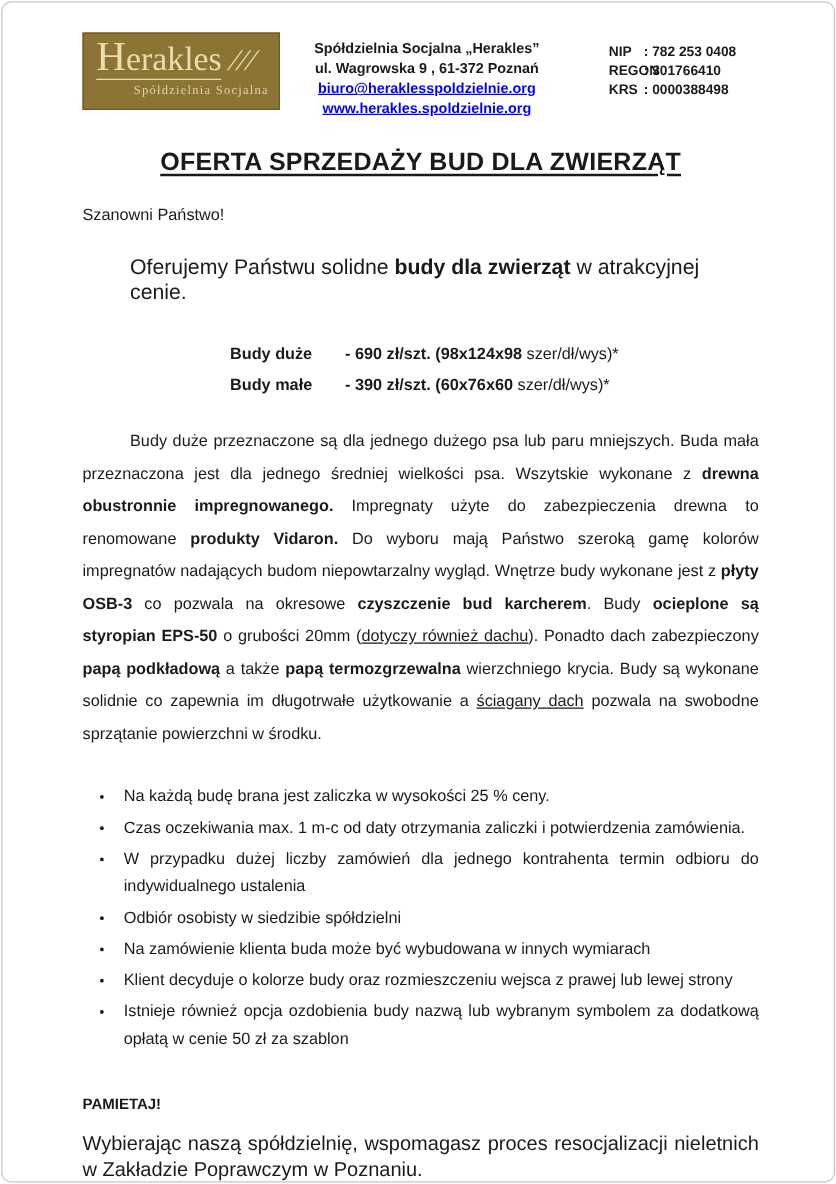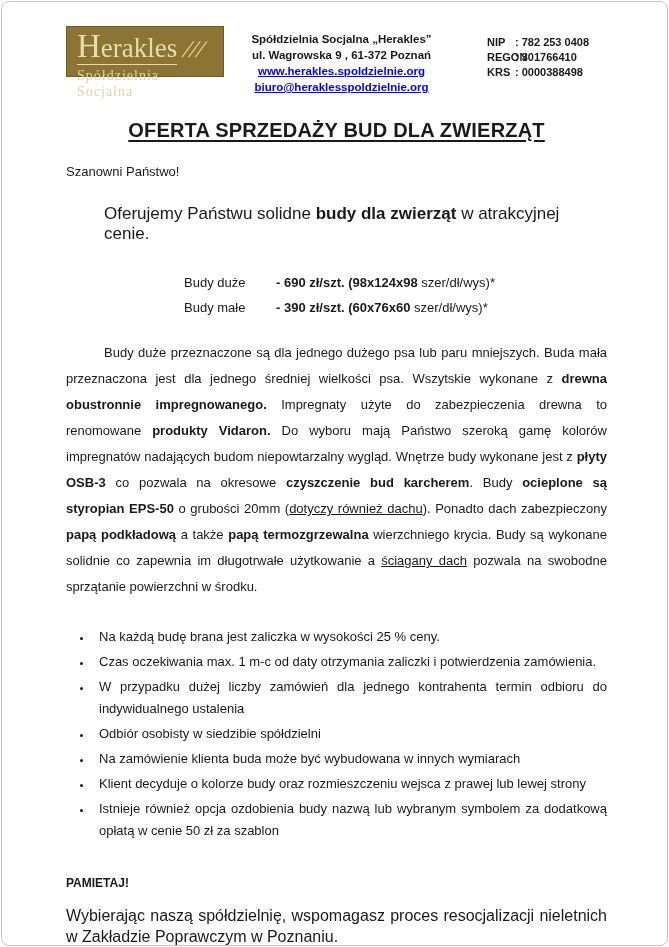--- a/index.html
+++ b/index.html
@@ -16,40 +16,40 @@
     border: 1px solid #c6c6c6;
     border-radius: 8px;
     background: #fff;
     overflow: hidden;
     padding: 24px 60px 0 64px;
   }
 
   
   .header { display: flex; align-items: flex-start; }
   .logo-box {
-    width: 158px; height: 51px;
+    width: 158px; height: 62px;
     background: #8c7434;
     border: 1px solid #6f5a23;
     color: #e9dcae;
     font-family: "Liberation Serif", "DejaVu Serif", serif;
     padding: 4px 8px 2px 10px;
     flex: 0 0 auto;
   }
   .logo-line1 { display: flex; align-items: baseline; }
   .logo-word {
     font-size: 27px; line-height: 30px;
     border-bottom: 1px solid #e9dcae;
     padding-bottom: 1px;
   }
   .logo-word .cap { font-size: 33px; }
   .logo-slashes {
     font-style: italic; font-size: 24px; margin-left: 7px;
     transform: skewX(-12deg); display: inline-block; color: #e6d9a8;
   }
-  .logo-sub { font-size: 14px; letter-spacing: 1px; color: #ddd3ae; margin-top: 3px; }
+  .logo-sub { font-size: 10px; letter-spacing: 1px; color: #ddd3ae; margin-top: 3px; text-align: right; }
 
   .org-block {
     flex: 1 1 auto;
     text-align: center;
     font-weight: bold;
     font-size: 11.5px;
     line-height: 16px;
     padding-top: 5px;
   }
   .org-block a, .link {
@@ -83,21 +83,21 @@
 
   
   .greeting { font-size: 13px; margin-top: 22px; }
   .intro { font-size: 17px; margin-top: 25px; margin-left: 38px; }
   .b { font-weight: bold; }
   .u { text-decoration: underline; }
   .bu { font-weight: bold; }
 
   .prices { margin-top: 26px; margin-left: 118px; font-size: 13px; }
   .price-row { display: flex; line-height: 25px; }
-  .price-name { font-weight: normal; width: 92px; }
+  .price-name { font-weight: bold; width: 92px; }
   .price-val .b { font-weight: bold; text-align: center; }
 
   .main-para {
     margin-top: 20px;
     font-size: 13px;
     line-height: 26px;
     text-align: justify;
     text-indent: 38px;
   }
 
@@ -137,22 +137,22 @@
       <div class="logo-line1">
         <span class="logo-word"><span class="cap">H</span><span>erakles</span></span>
         <span class="logo-slashes">///</span>
       </div>
       <div class="logo-sub">Spółdzielnia Socjalna</div>
     </div>
 
     <div class="org-block">
       <div>Spółdzielnia Socjalna „Herakles”</div>
       <div>ul. Wagrowska 9 , 61-372 Poznań</div>
+      <div><span class="link">biuro@heraklesspoldzielnie.org</span></div>
       <div><span class="link">www.herakles.spoldzielnie.org</span></div>
-      <div><span class="link">biuro@heraklesspoldzielnie.org</span></div>
     </div>
 
     <div class="registry">
       <div class="registry-row">
         <span class="registry-label">NIP</span>
         <span>: 782 253 0408</span>
       </div>
       <div class="registry-row">
         <span class="registry-label">REGON</span>
         <span>: 301766410</span>

